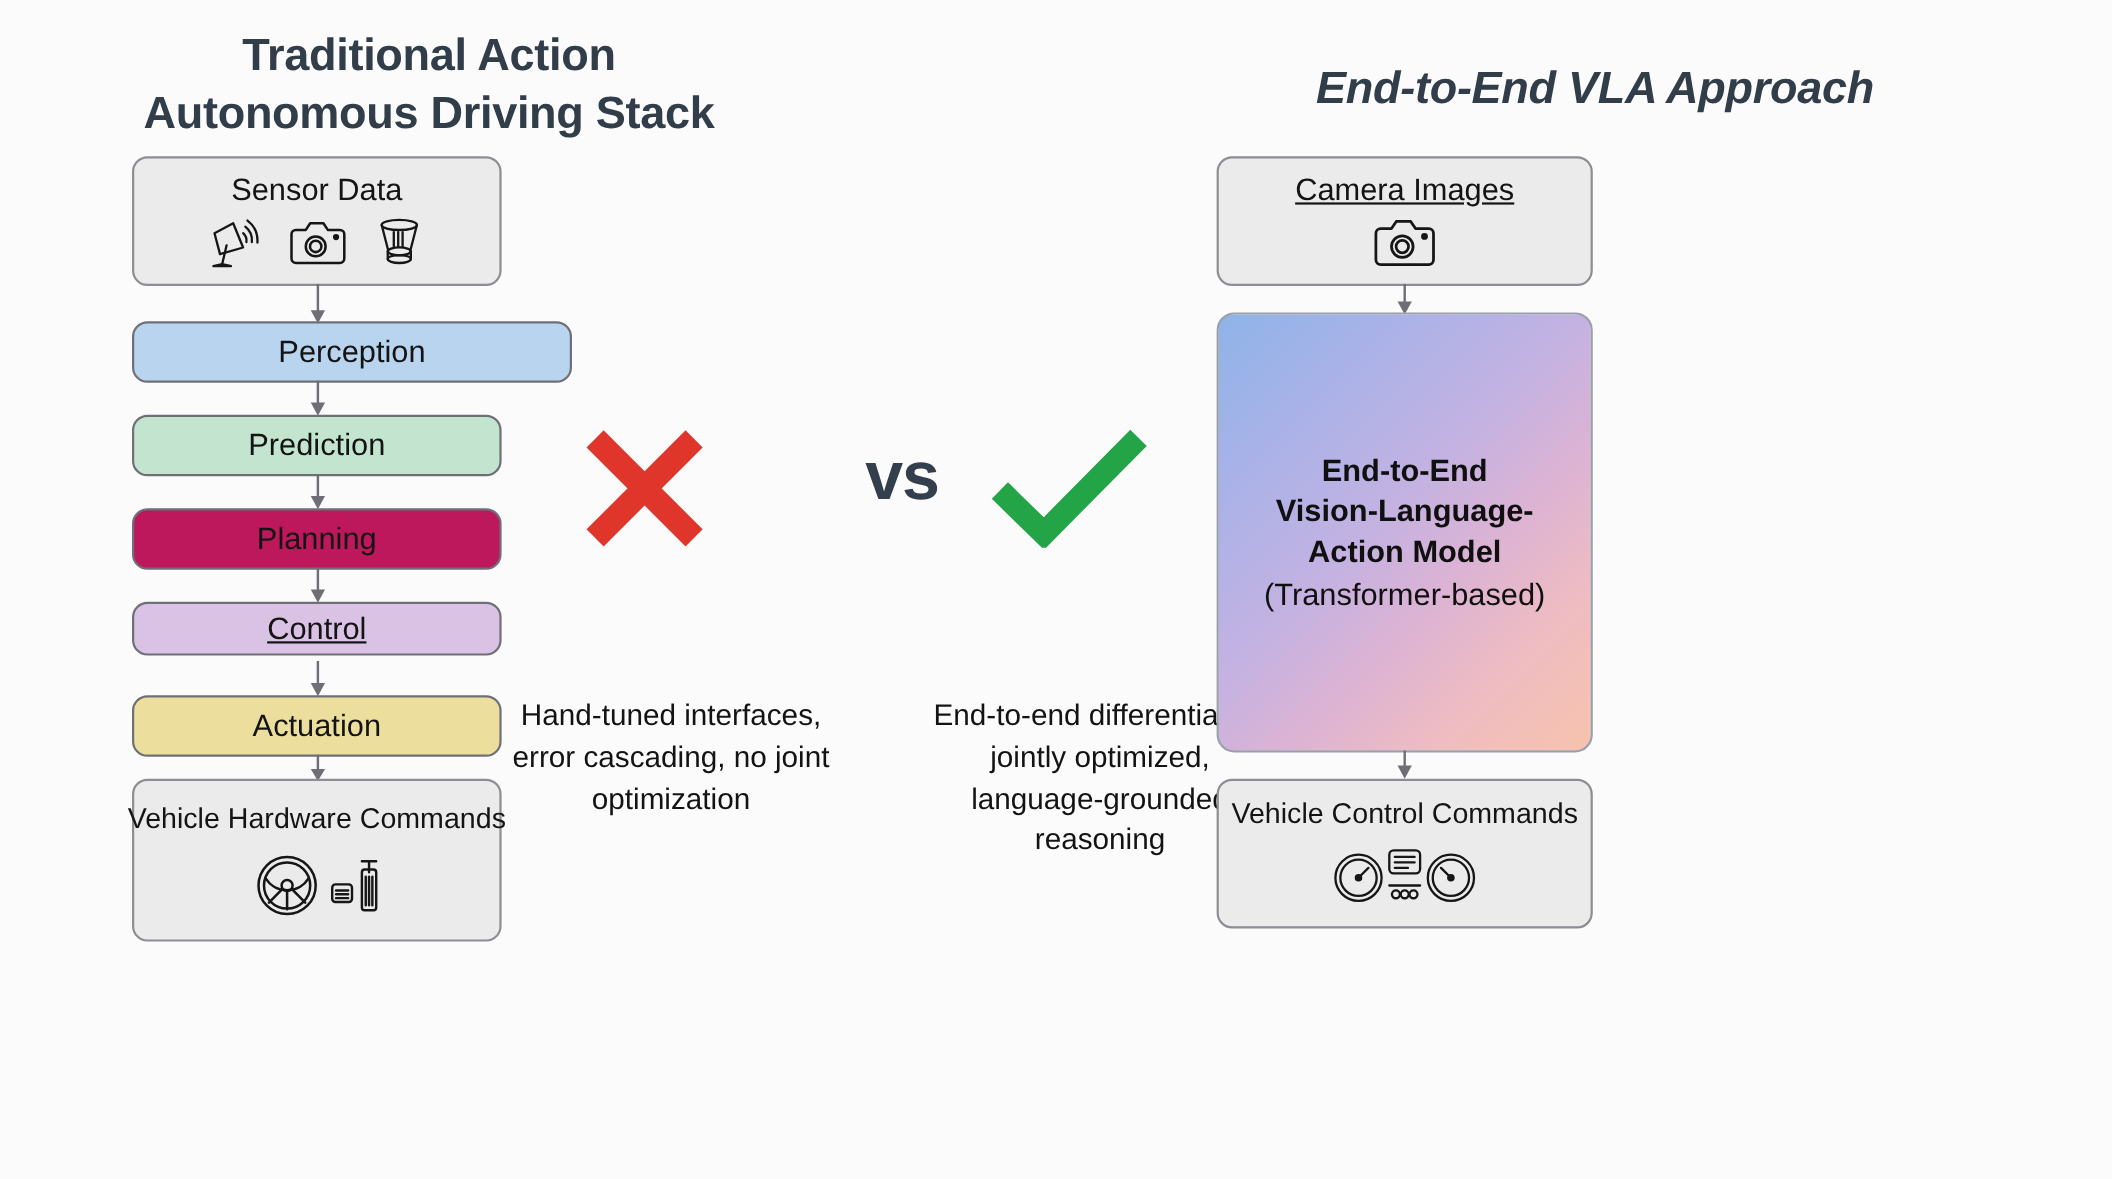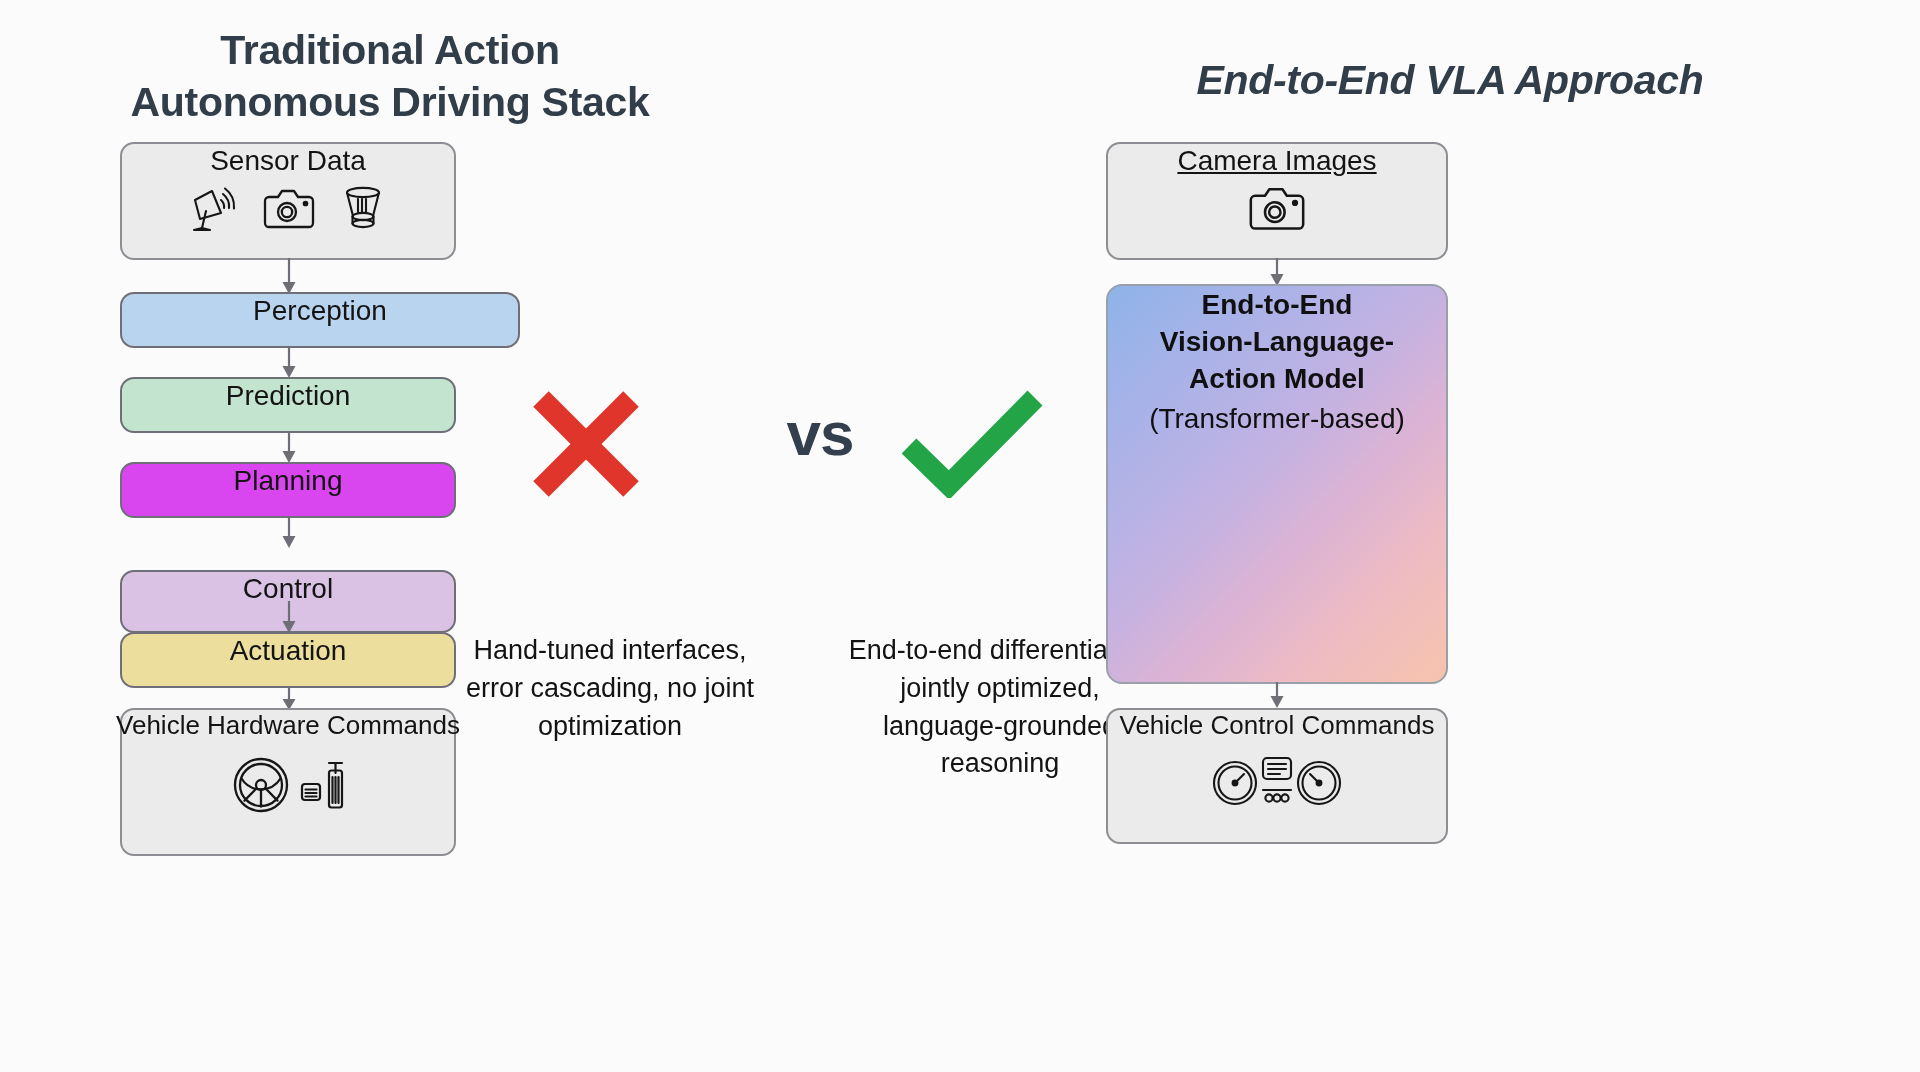--- a/index.html
+++ b/index.html
@@ -26,38 +26,39 @@
   #title-right { left: 1040px; top: 54px; width: 820px; font-style: italic; }
 
   
   .node {
     position: absolute;
     border: 2px solid #6f6f77;
     border-radius: 14px;
     display: flex;
     flex-direction: column;
     align-items: center;
+    justify-content: center;
     color: #141414;
   }
   .node .label {
     font-size: 28px;
     line-height: 1.2;
     text-align: center;
     white-space: nowrap;
   }
   .io-node { background: #ebebeb; border-color: #8d8d93; }
   .icon-row { display: flex; align-items: center; justify-content: center; gap: 22px; margin-top: 8px; }
   .icon-row svg { display: block; }
 
   
   #sensor-data   { left: 120px; top: 142px; width: 336px; height: 118px; }
   #perception    { left: 120px; top: 292px; width: 400px; height: 56px; background: #b9d4ef; }
   #prediction    { left: 120px; top: 377px; width: 336px; height: 56px; background: #c3e4ce; }
-  #planning      { left: 120px; top: 462px; width: 336px; height: 56px; background: #d946ef; }
-  #control       { left: 120px; top: 570px; width: 336px; height: 63px; background: #d9c2e4; }
+  #planning      { left: 120px; top: 462px; width: 336px; height: 56px; background: #be185d; }
+  #control       { left: 120px; top: 547px; width: 336px; height: 49px; background: #d9c2e4; text-decoration: underline; }
   #actuation     { left: 120px; top: 632px; width: 336px; height: 56px; background: #ecdf9e; }
   #vehicle-hw    { left: 120px; top: 708px; width: 336px; height: 148px; }
   #vehicle-hw .label { font-size: 26px; }
 
   
   #camera-images { left: 1106px; top: 142px; width: 342px; height: 118px; text-decoration: underline; }
   #vla-model {
     left: 1106px; top: 284px; width: 342px; height: 400px;
     border: 2px solid #9aa0aa; border-radius: 16px;
     background: linear-gradient(135deg,

